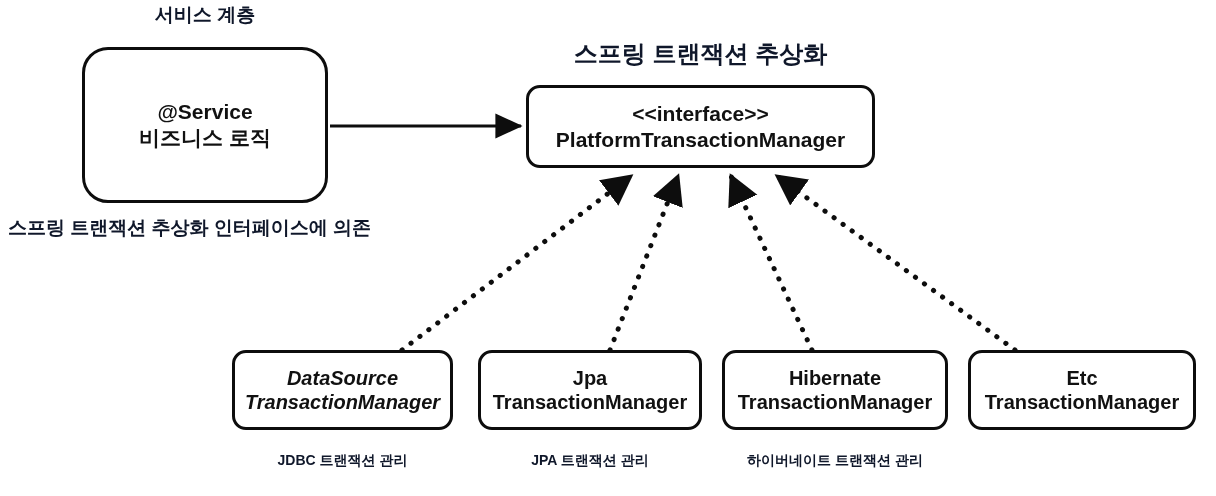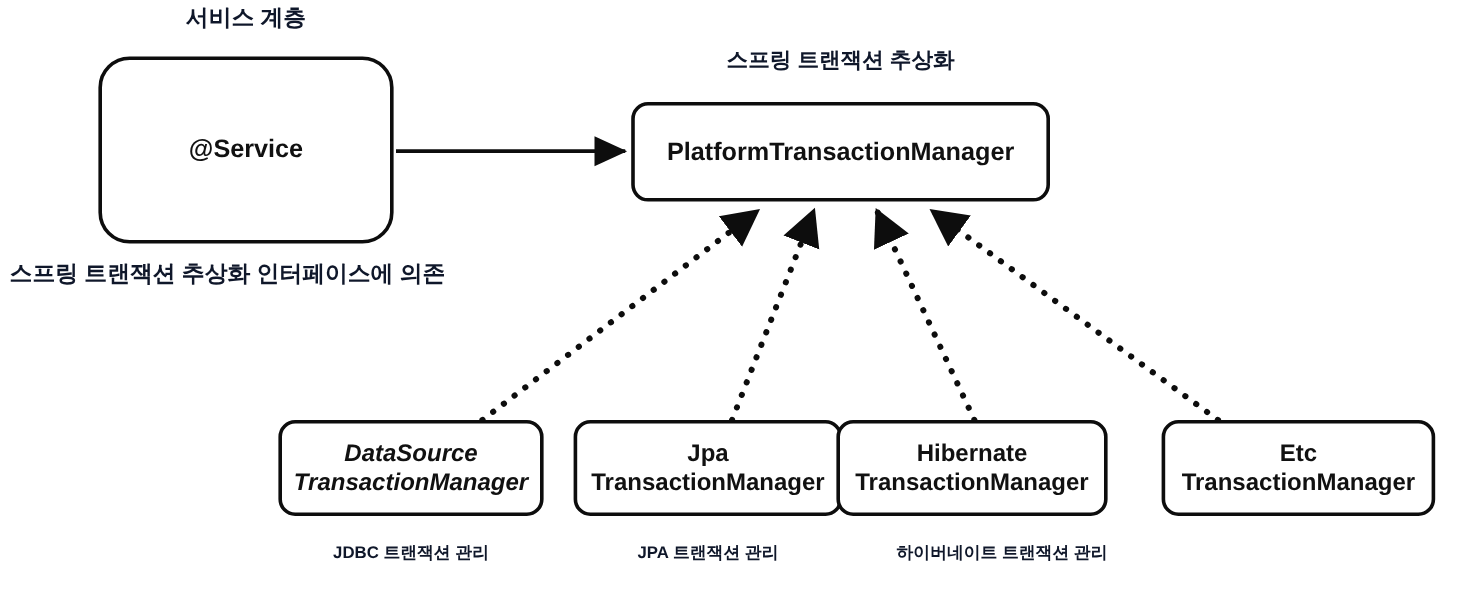--- a/index.html
+++ b/index.html
@@ -52,38 +52,38 @@
     font-size: 21px;
   }
   .impl-node {
     top: 350px;
     height: 80px;
     border-radius: 14px;
     font-size: 20px;
   }
   #node-datasource { left: 232px; width: 221px; font-style: italic; }
   #node-jpa        { left: 478px; width: 224px; text-align: center; }
-  #node-hibernate  { left: 697px; width: 226px; }
+  #node-hibernate  { left: 722px; width: 226px; }
   #node-etc        { left: 968px; width: 228px; }
 
   
   .caption {
     position: absolute;
     color: #0f172a;
     font-weight: 700;
     white-space: nowrap;
     text-align: center;
   }
   #cap-service-layer {
     left: 0; top: 2px; width: 410px;
     font-size: 19px;
   }
   #cap-spring-abstraction {
     left: 526px; top: 38px; width: 349px;
-    font-size: 18px;
+    font-size: 24px;
   }
   #cap-depends {
     left: 8px; top: 215px; width: 412px;
     font-size: 19px;
     text-align: left;
   }
   .impl-caption {
     top: 452px;
     font-size: 14px;
   }
@@ -126,23 +126,25 @@
   </svg>
 
   <div class="caption" id="cap-service-layer">서비스 계층</div>
 
   <div class="caption" id="cap-spring-abstraction">스프링 트랜잭션 추상화</div>
 
   <div class="caption" id="cap-depends">스프링 트랜잭션 추상화 인터페이스에 의존</div>
 
   <div class="node" id="node-service">
     <span class="line1">@Service</span>
+    <span class="line2">비즈니스 로직</span>
   </div>
 
   <div class="node" id="node-interface">
+    <span class="line1">&lt;&lt;interface&gt;&gt;</span>
     <span class="line2">PlatformTransactionManager</span>
   </div>
 
   <div class="node impl-node" id="node-datasource">
     <span class="line1">DataSource</span>
     <span class="line2">TransactionManager</span>
   </div>
 
   <div class="node impl-node" id="node-jpa">
     <span class="line1">Jpa</span>

